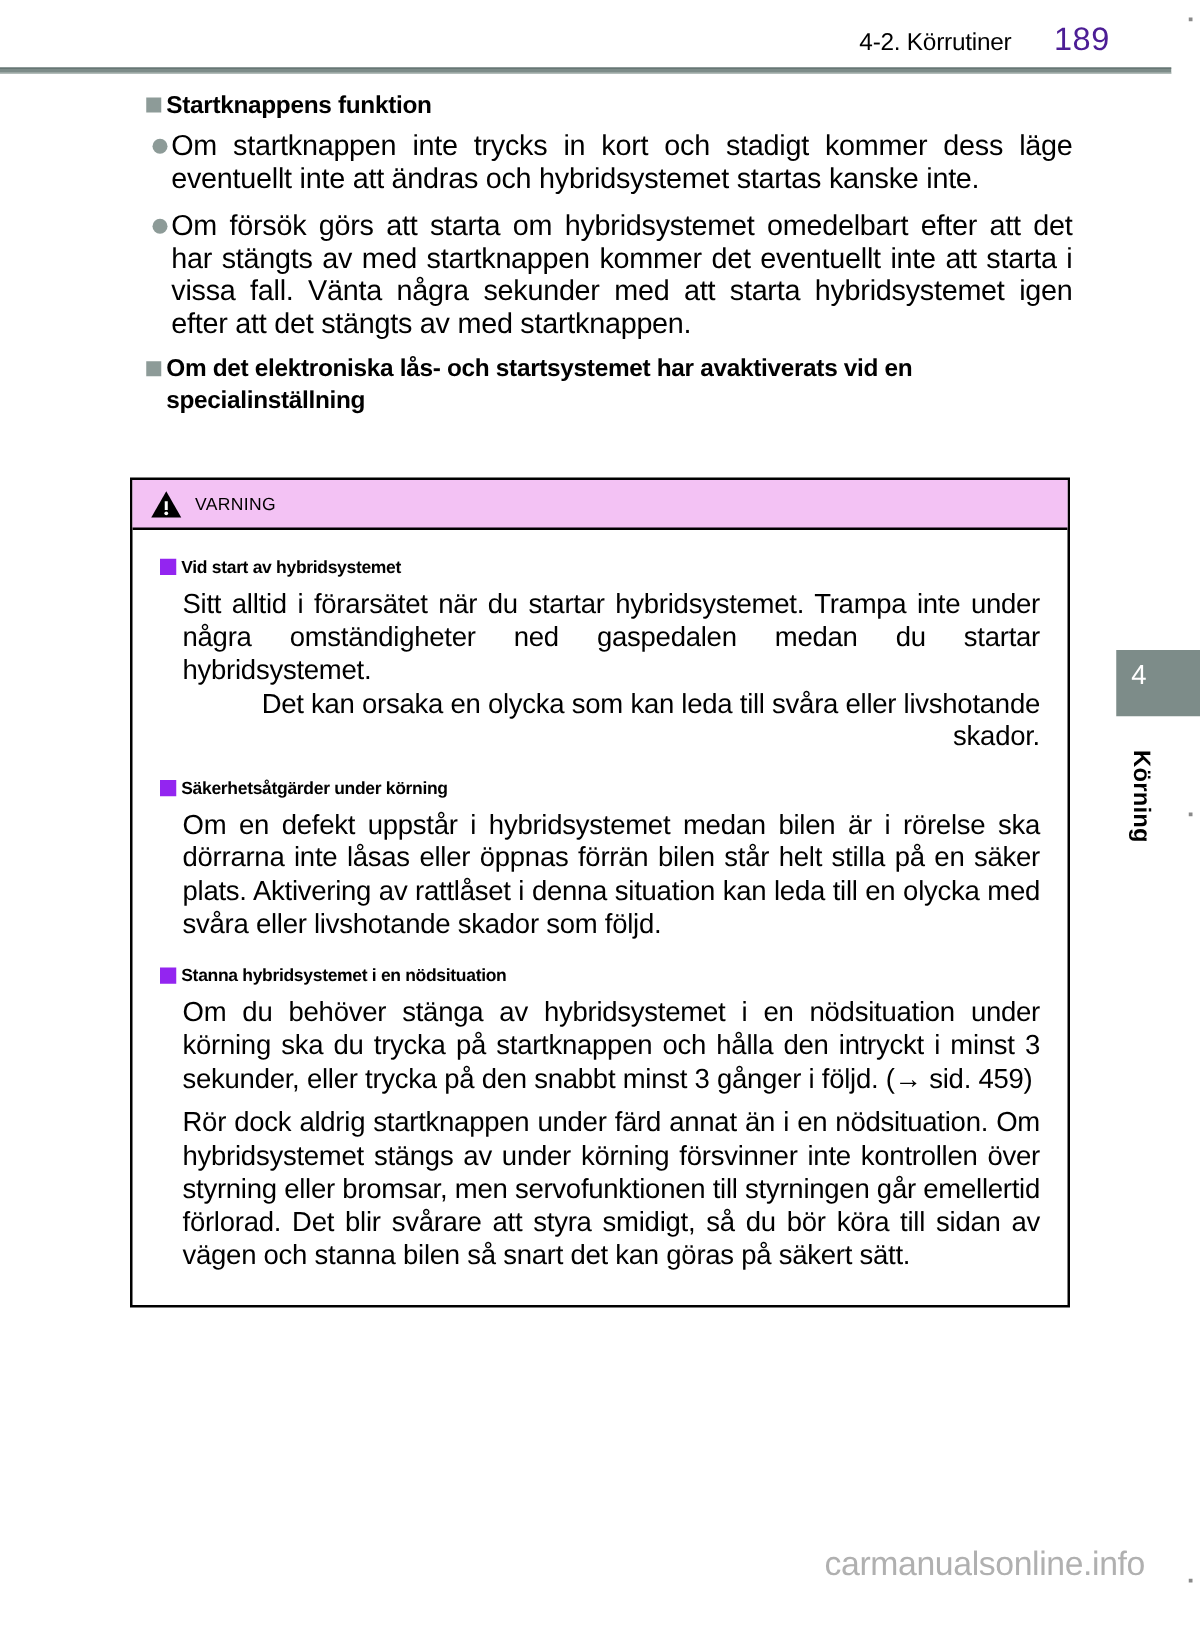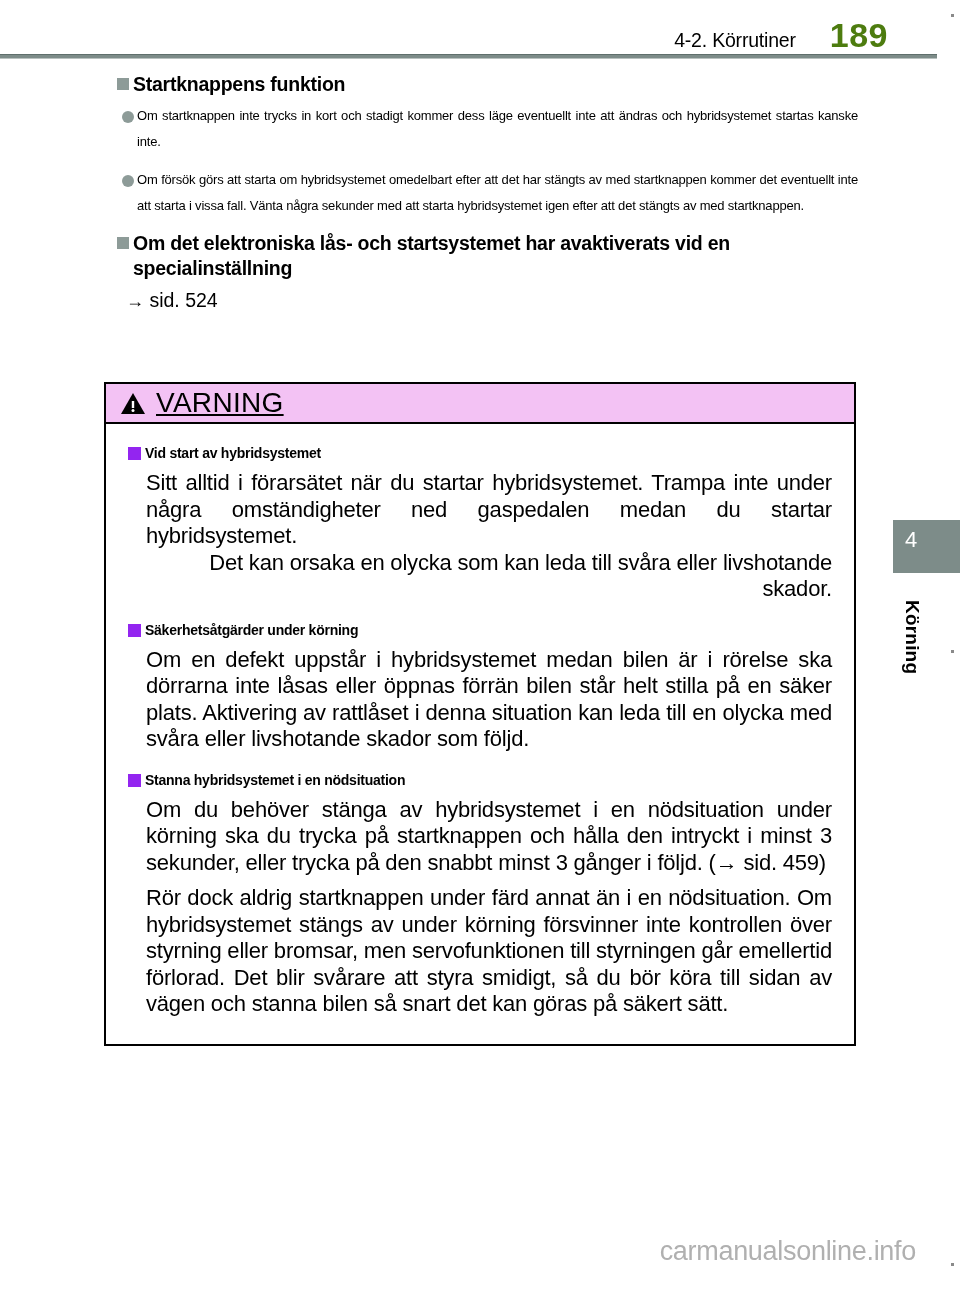--- a/index.html
+++ b/index.html
@@ -36,24 +36,24 @@
     align-items: baseline;
     gap: 34px;
   }
   .header-section {
     font-size: 19.5px;
     letter-spacing: -0.2px;
     color: #000;
     white-space: nowrap;
   }
   .header-pageno {
-    font-size: 34px;
-    font-weight: bold;
+    font-size: 26px;
+    font-weight: normal;
     letter-spacing: 0.5px;
-    color: #4d7c0f;
+    color: #4c1d95;
   }
   .header-rule {
     position: absolute;
     left: 0;
     top: 54px;
     width: 937px;
     height: 5px;
     background: #7d8c89;
     border-top: 1px solid #5f6f6c;
     border-bottom: 1px solid #b9c2c0;
@@ -104,21 +104,21 @@
     flex: 0 0 auto;
     width: 12px;
     height: 12px;
     border-radius: 50%;
     background: #8d9b98;
     margin-top: 8px;
     margin-right: 3px;
   }
   .bullet-text {
     flex: 1 1 auto;
-    font-size: 13px;
+    font-size: 23px;
     line-height: 26px;
     letter-spacing: -0.2px;
     text-align: justify;
   }
 
   .ref-line {
     padding-left: 28px;
     font-size: 19.5px;
     line-height: 26px;
     margin-top: 2px;
@@ -138,24 +138,23 @@
     height: 40px;
     background: #f3c2f4;
     border-bottom: 2px solid #000;
     display: flex;
     align-items: center;
     padding-left: 14px;
     gap: 10px;
   }
   .warn-tri { display: block; }
   .warn-label {
-    font-size: 28px;
+    font-size: 14px;
     letter-spacing: 0.3px;
     color: #000;
-    text-decoration: underline;
   }
   .warn-body {
     padding: 16px 22px 26px 22px;
   }
   .warn-head {
     display: flex;
     align-items: flex-start;
     font-size: 14px;
     font-weight: bold;
     line-height: 26px;
@@ -254,24 +253,20 @@
     <div class="bullet-item">
       <span class="dot-gray"></span>
       <span class="bullet-text">Om försök görs att starta om hybridsystemet omedelbart efter att det har stängts av med startknappen kommer det eventuellt inte att starta i vissa fall. Vänta några sekunder med att starta hybridsystemet igen efter att det stängts av med startknappen.</span>
     </div>
 
     <div class="sec-head">
       <span class="sq-gray"></span>
       <span class="sec-head-text">Om det elektroniska lås- och startsystemet har avaktiverats vid en specialinställning</span>
     </div>
 
-    <div class="ref-line">
-      <span class="arrow">→</span>
-      <span>sid. 524</span>
-    </div>
 
   </div>
 
   <div class="warn-box">
     <div class="warn-bar">
       <svg class="warn-tri" width="26" height="23" viewBox="0 0 26 23">
         <polygon points="13,1 25,22 1,22" fill="#000000"></polygon>
         <rect x="11.8" y="9" width="2.4" height="7" fill="#ffffff"></rect>
         <circle cx="13" cy="18.6" r="1.5" fill="#ffffff"></circle>
       </svg>

